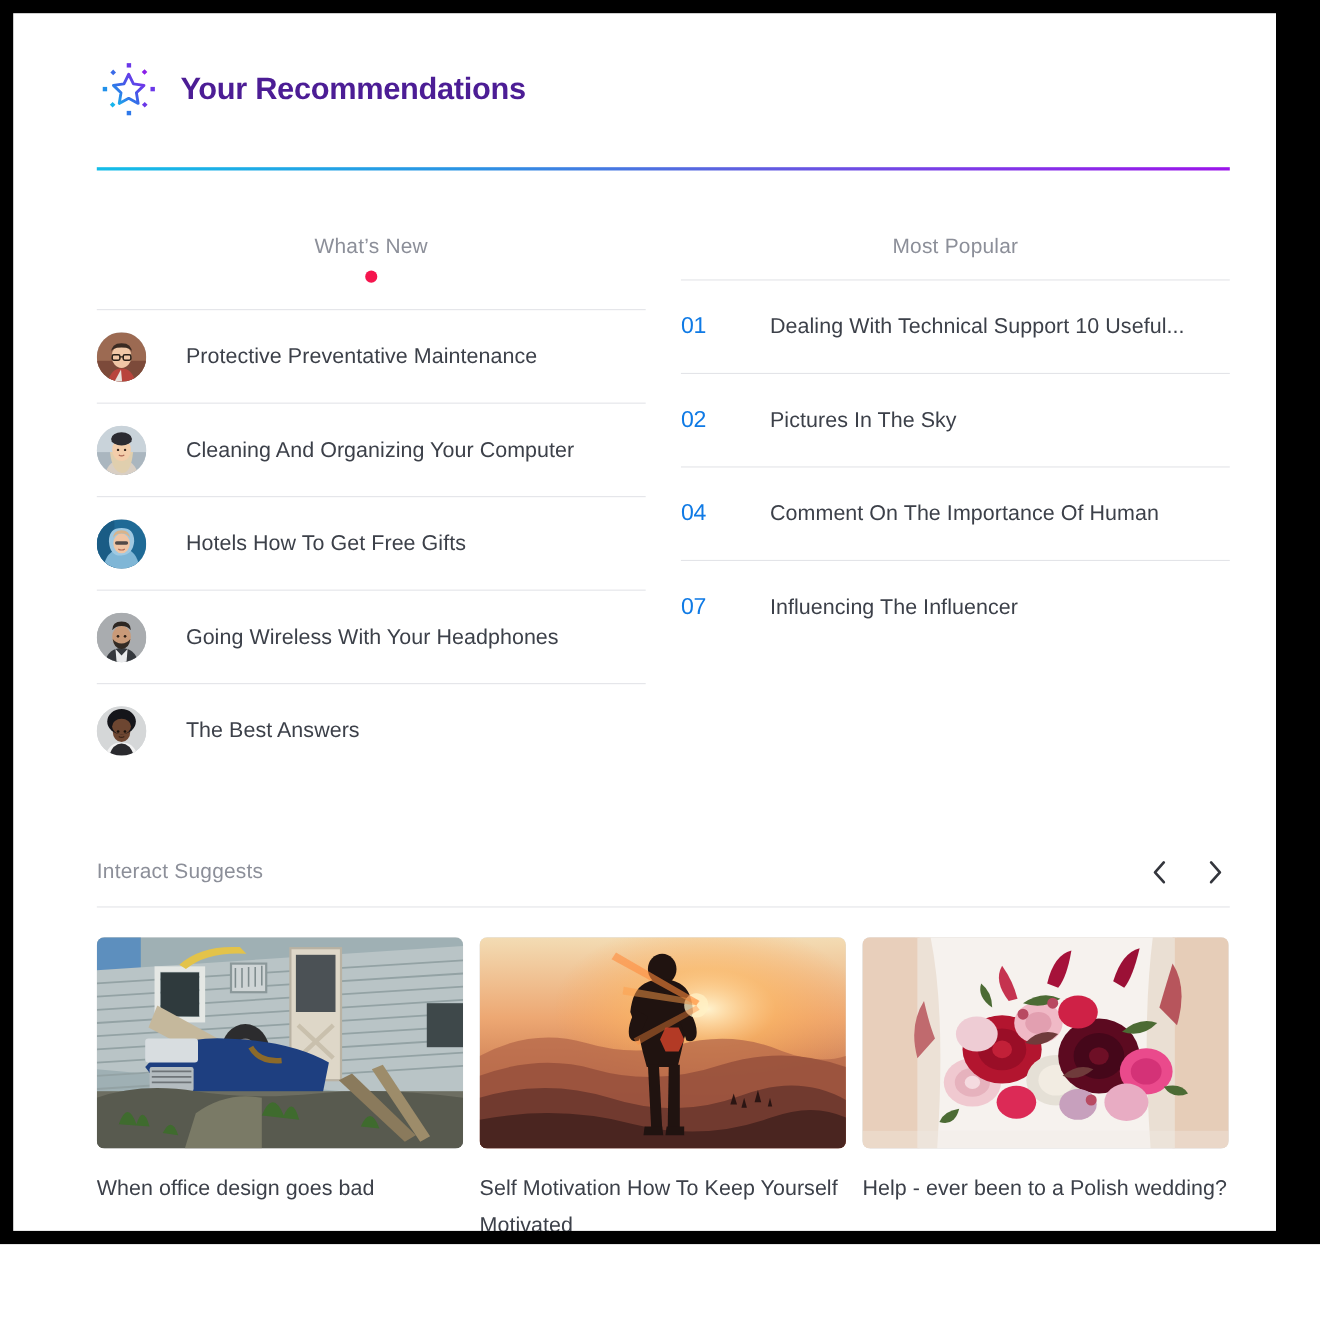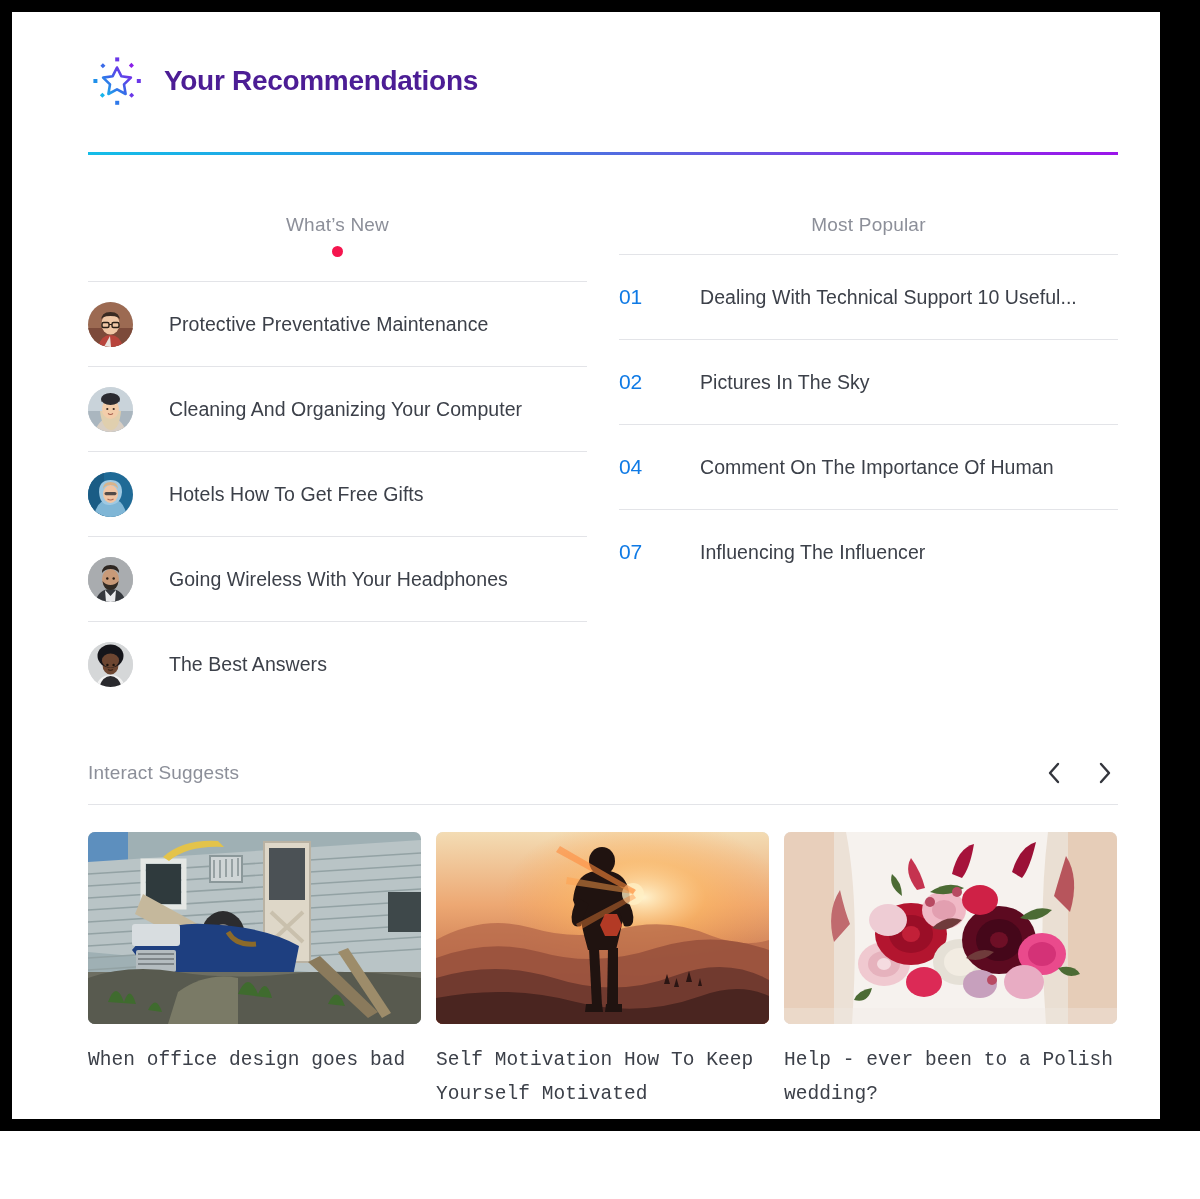--- a/index.html
+++ b/index.html
@@ -135,21 +135,21 @@
     flex: 0 0 45px;
     letter-spacing: -0.2px;
   }
   .rank-row .row-title { flex: 1; min-width: 0; }
 
   
   .suggest-head {
     display: flex;
     align-items: center;
     justify-content: space-between;
-    margin-top: 54px;
+    margin-top: 74px;
     padding-bottom: 18px;
     border-bottom: 1px solid #e3e4e8;
   }
   .suggest-title {
     font-size: 19px;
     color: #8c8f99;
     letter-spacing: 0.2px;
   }
   .arrows {
     display: flex;
@@ -171,21 +171,20 @@
   .arrow-btn svg { display: block; }
 
   .cards {
     display: flex;
     gap: 15px;
     margin-top: 27px;
   }
   .card {
     width: 333px;
     cursor: pointer;
-    font-family: Liberation Mono, monospace;
   }
   .card-img {
     width: 333px;
     height: 192px;
     border-radius: 7px;
     overflow: hidden;
     position: relative;
     background: #ddd;
   }
   .card-img svg { display: block; width: 333px; height: 192px; }

